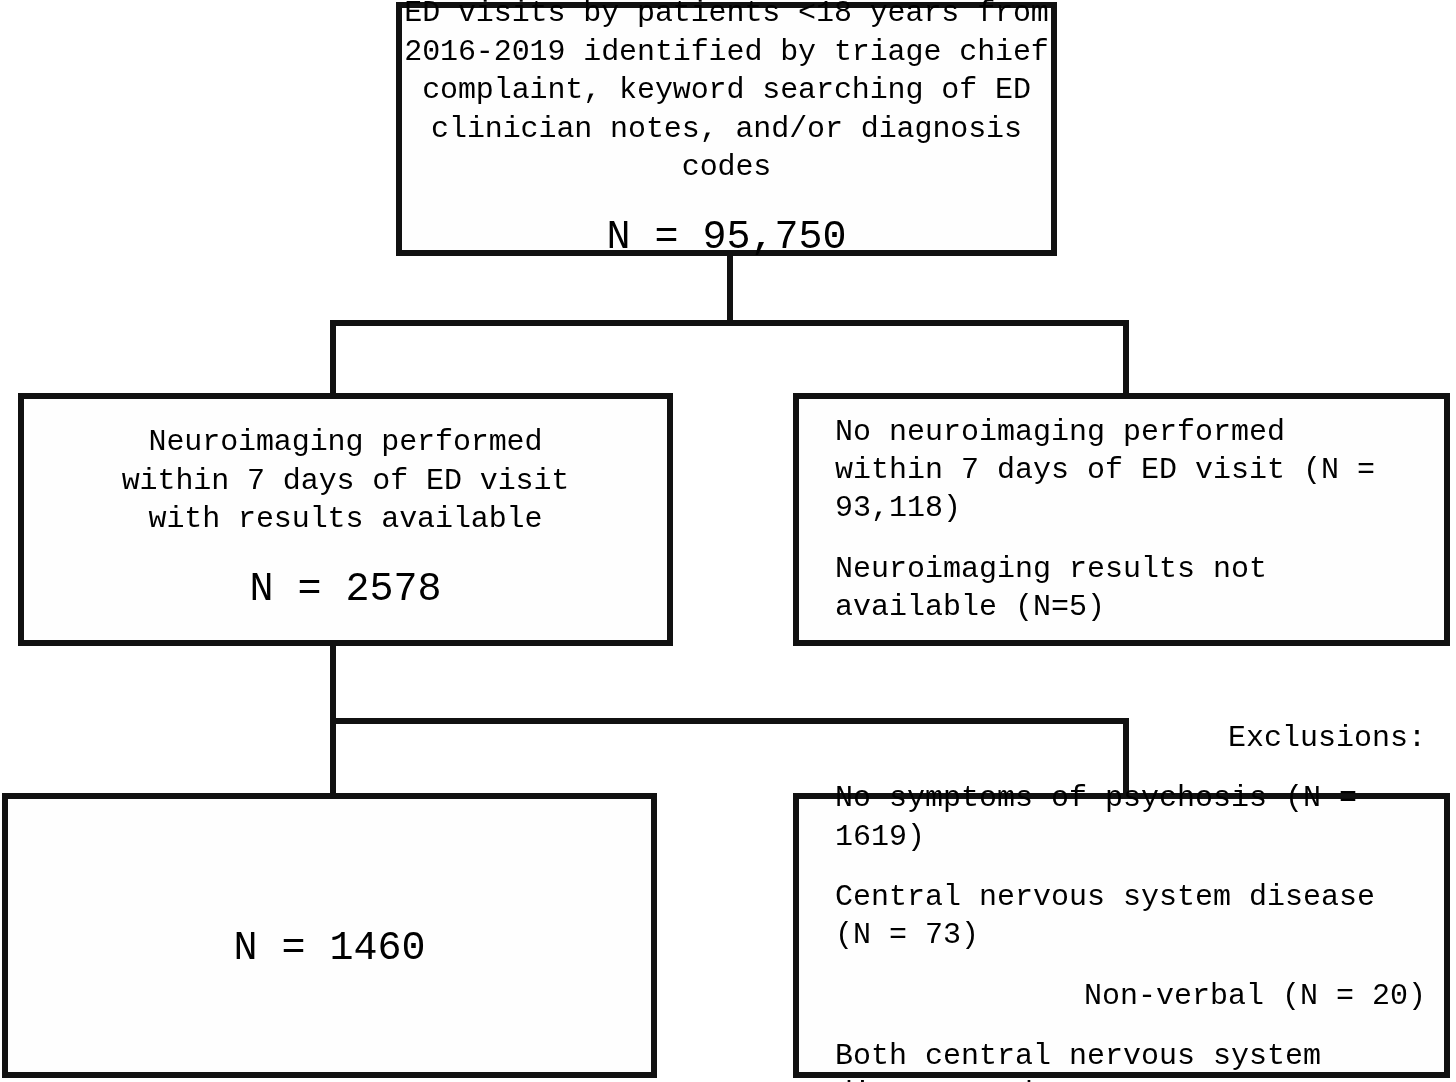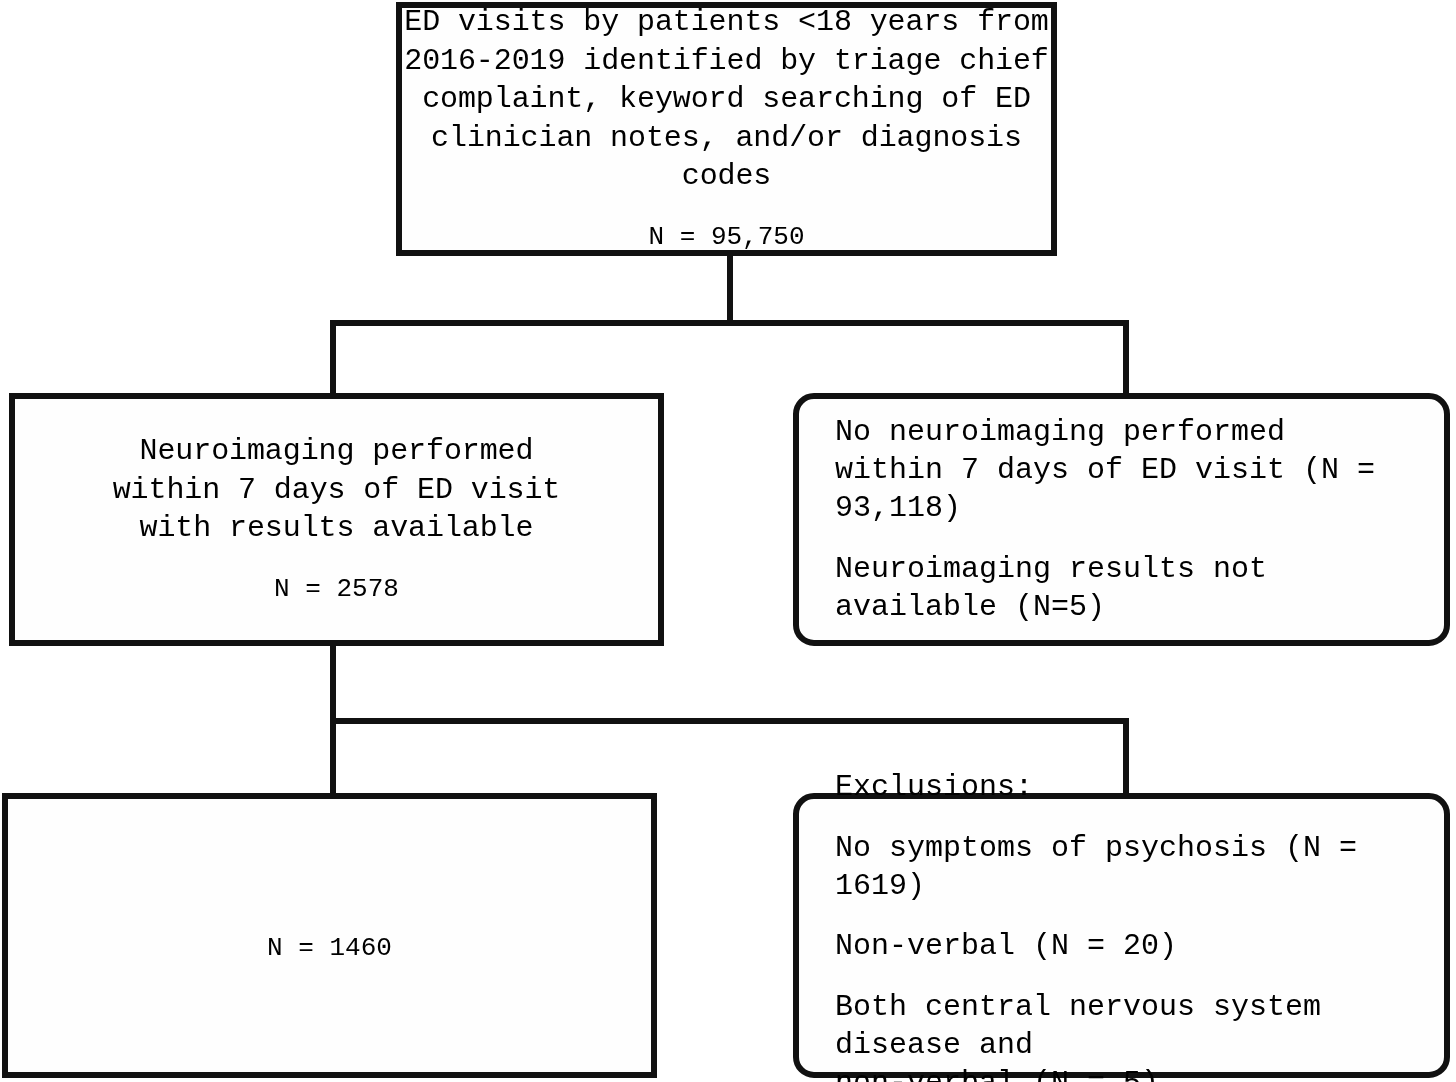--- a/index.html
+++ b/index.html
@@ -23,32 +23,31 @@
     background: #fefefe;
     display: flex;
     flex-direction: column;
     justify-content: center;
   }
   .box.center {
     align-items: center;
     text-align: center;
   }
   .box.left {
-    align-items: flex-start;
+    align-items: flex-end;
     text-align: left;
-    border-radius: 21px;
   }
   .body-text {
     font-size: 30px;
     line-height: 1.28;
     letter-spacing: -0.1px;
     white-space: pre-line;
   }
   .n-text {
-    font-size: 26px;
+    font-size: 40px;
     line-height: 1.28;
     margin-top: 26px;
   }
   .para {
     font-size: 30px;
     line-height: 1.28;
     white-space: pre-line;
     margin: 0 0 22px 0;
   }
   .para:last-child {
@@ -64,21 +63,21 @@
   }
   .v-line { width: 6px; }
   .h-line { height: 6px; }
 
   
   #box-top {
     left: 396px; top: 2px; width: 661px; height: 254px;
   }
   
   #box-mid-left {
-    left: 9px; top: 393px; width: 655px; height: 253px;
+    left: 18px; top: 393px; width: 655px; height: 253px;
   }
   #box-mid-right {
     left: 793px; top: 393px; width: 657px; height: 253px;
   }
   
   #box-bot-left {
     left: 2px; top: 793px; width: 655px; height: 285px;
   }
   #box-bot-right {
     left: 793px; top: 793px; width: 657px; height: 285px;
@@ -128,18 +127,19 @@
   <div class="connector h-line" id="c2-bar"></div>
   <div class="connector v-line" id="c2-drop-r"></div>
 
   <div class="box center" id="box-bot-left">
     <div class="n-text">N = 1460</div>
   </div>
 
   <div class="box left pad-left" id="box-bot-right">
     <div class="para">Exclusions:</div>
     <div class="para">No symptoms of psychosis (N = 1619)</div>
+    <div class="para">Central nervous system disease (N = 73)</div>
     <div class="para">Non-verbal (N = 20)</div>
     <div class="para">Both central nervous system disease and
 non-verbal (N = 5)</div>
   </div>
 
 </div>
 
 </body></html>

